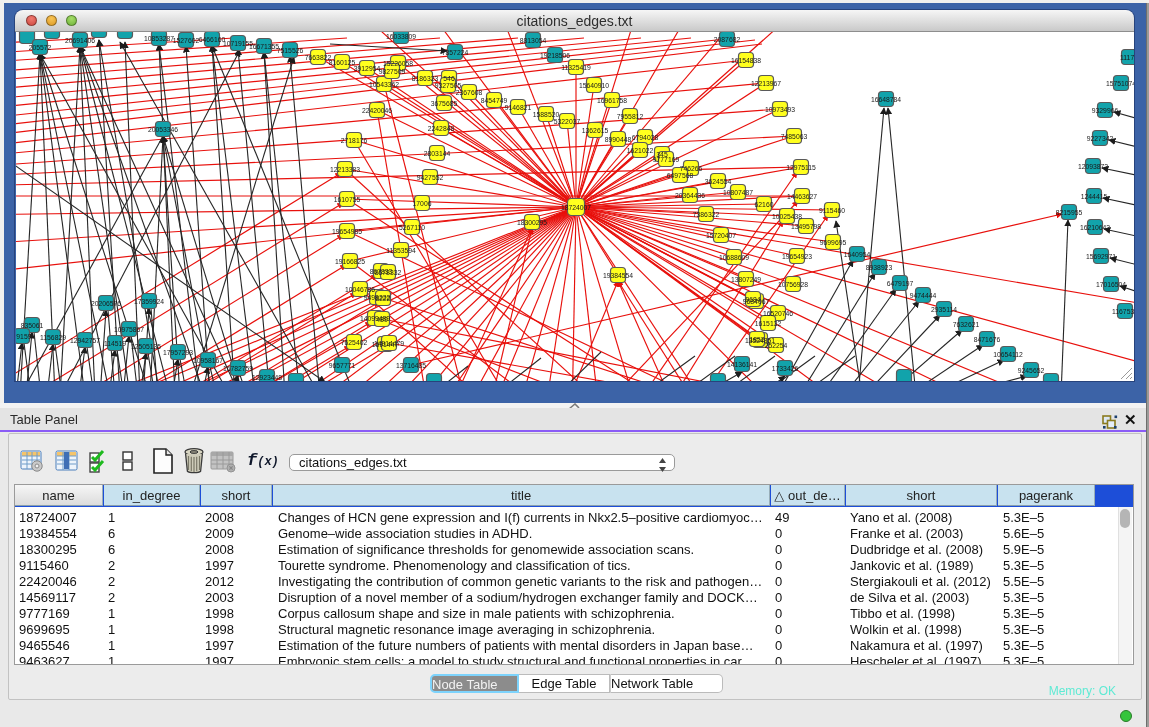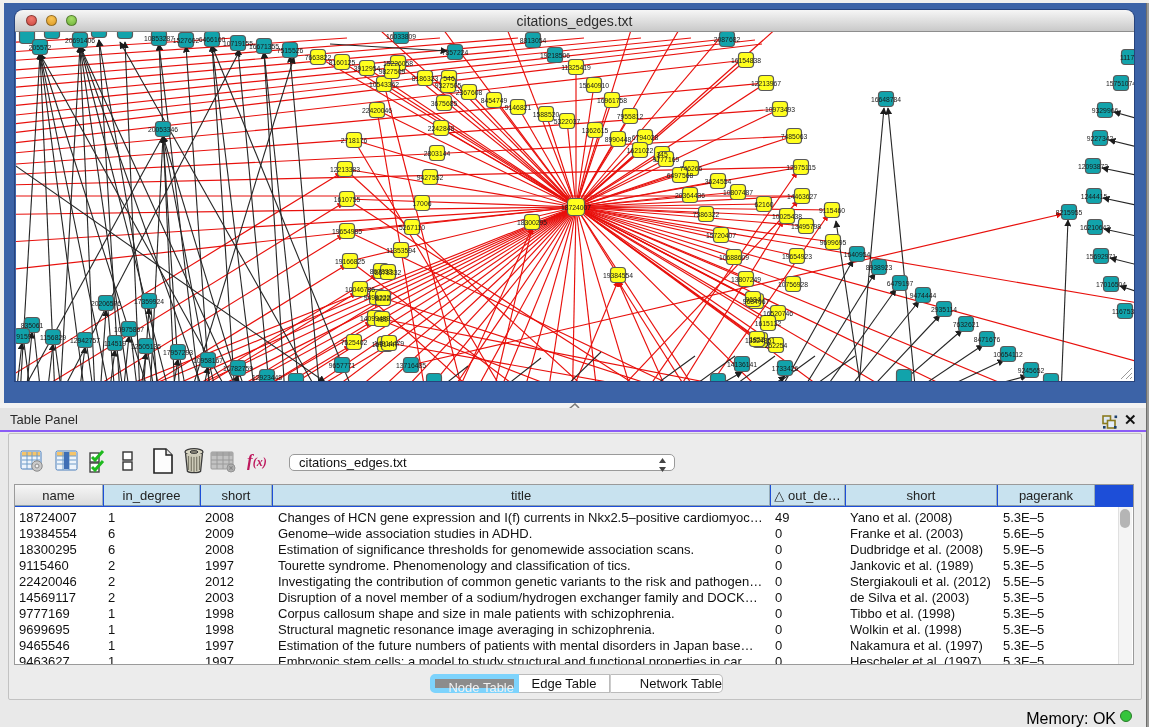--- a/index.html
+++ b/index.html
@@ -601,21 +601,21 @@
           <path d="M3.6 7l1.8 17.2c2 2 11.2 2 13.2 0L20.4 7" fill="#cfccba" stroke="#3a3a3a" stroke-width="1.3"></path>
           <path d="M6.5 9v14M9.3 9.7v14.6M12 10v15M14.7 9.7v14.6M17.5 9v14" stroke="#7a7868" stroke-width="1.2"></path>
         </svg></div>
       <div style="position:absolute;left:210px;top:46px"><svg width="26" height="24" viewBox="0 0 26 24">
           <rect x="1" y="3" width="22" height="17" rx="1" fill="#c3c3c3" stroke="#9a9a9a"></rect>
           <rect x="1" y="3" width="22" height="4" fill="#a8a8a8"></rect>
           <path d="M1 11h22M1 15h22M7 3v17M13 3v17M19 3v17" stroke="#9a9a9a" fill="none"></path>
           <circle cx="21" cy="19" r="4" fill="#b0b0b0" stroke="#939393"></circle>
           <path d="M19.4 17.4l3.2 3.2M22.6 17.4l-3.2 3.2" stroke="#888" stroke-width="1.2"></path>
         </svg></div>
-      <div style="position:absolute;left:247px;top:48px"><span style="font-family:Liberation Serif, serif;font-style:italic;font-weight:bold;font-size:17px;color:#be185d">f<span style="font-size:12px">(x)</span></span></div>
+      <div style="position:absolute;left:247px;top:48px"><span style="font-family:Liberation Mono, monospace;font-style:italic;font-weight:bold;font-size:17px;color:#0f172a">f<span style="font-size:12px">(x)</span></span></div>
       <div style="position:absolute;left:289px;top:51px;width:386px;height:17px;background:#fff;border:1px solid #9a9a9a;border-radius:5px;font-size:13px;color:#111;line-height:16px;padding-left:9px">citations_edges.txt<svg width="9" height="14" style="position:absolute;right:7px;top:3px">
           <path d="M4.5 0L8 5H1z" fill="#444"></path>
           <path d="M4.5 14L1 9h7z" fill="#444"></path>
         </svg></div>
     </div>
     <div style="position:absolute;left:14px;top:484px;width:1120px;height:181px;background:#fff;border:1px solid #9a9a9a;overflow:hidden">
       <div style="position:absolute;left:0;top:0;height:22px;width:1120px;background:#1d4ed8">
         <div style="position:absolute;left:0px;top:0;width:88px;height:21px;background:linear-gradient(#f6f6f6,#dcdcdc);border-right:1px solid #98aeb9;border-bottom:1px solid #8aa0ac;font-size:13px;color:#222;text-align:center;line-height:21px;overflow:hidden">name</div>
         <div style="position:absolute;left:89px;top:0;width:96px;height:21px;background:#c8e2ef;border-right:1px solid #98aeb9;border-bottom:1px solid #8aa0ac;font-size:13px;color:#222;text-align:center;line-height:21px;overflow:hidden">in_degree</div>
         <div style="position:absolute;left:186px;top:0;width:71px;height:21px;background:#c8e2ef;border-right:1px solid #98aeb9;border-bottom:1px solid #8aa0ac;font-size:13px;color:#222;text-align:center;line-height:21px;overflow:hidden">short</div>
@@ -711,18 +711,18 @@
         <span style="position:absolute;left:190px;top:0px">1997</span>
         <span style="position:absolute;left:263px;top:0px">Embryonic stem cells: a model to study structural and functional properties in car…</span>
         <span style="position:absolute;left:760px;top:0px">0</span>
         <span style="position:absolute;left:835px;top:0px">Hescheler et al. (1997)</span>
         <span style="position:absolute;left:988px;top:0px">5.3E–5</span>
       </div>
       <div style="position:absolute;right:1px;top:22px;width:14px;height:158px;background:#f4f4f4;border-left:1px solid #e0e0e0"></div>
       <div style="position:absolute;right:3px;top:24px;width:10px;height:19px;background:#b5b5b5;border-radius:5px"></div>
     </div>
     <div style="position:absolute;left:430px;top:674px;width:293px;height:19px;font-size:13px">
-      <div style="position:absolute;left:0;top:0;width:89px;height:19px;background:#8c8c8c;border:5px solid #7dd3fc;border-radius:5px 0 0 5px;color:#f2f2f2;text-align:right;line-height:18px">Node Table</div>
+      <div style="position:absolute;left:0;top:0;width:89px;height:19px;background:#8c8c8c;border:2px solid #7dd3fc;border-radius:5px 0 0 5px;color:#f2f2f2;text-align:left;line-height:18px">Node Table</div>
       <div style="position:absolute;left:89px;top:0;width:91px;height:19px;background:#fff;border:1px solid #bbb;border-left:none;color:#111;text-align:center;line-height:18px">Edge Table</div>
-      <div style="position:absolute;left:180px;top:0;width:113px;height:19px;background:#fff;border:1px solid #bbb;border-left:1px solid #ccc;border-radius:0 5px 5px 0;color:#111;text-align:right;line-height:18px">Network Table</div>
+      <div style="position:absolute;left:180px;top:0;width:113px;height:19px;background:#fff;border:1px solid #bbb;border-left:1px solid #ccc;border-radius:0 5px 5px 0;color:#111;text-align:left;line-height:18px">Network Table</div>
     </div>
-    <div style="position:absolute;right:33px;top:710px;font-size:16px;color:#000000">Memory: OK</div>
+    <div style="position:absolute;right:33px;top:684px;font-size:12px;color:#5eead4">Memory: OK</div>
     <div style="position:absolute;left:1120px;top:710px;width:12px;height:12px;border-radius:7px;background:#35c53c;border:1px solid #2a7b2a"></div>
   </div>
 </body></html>

